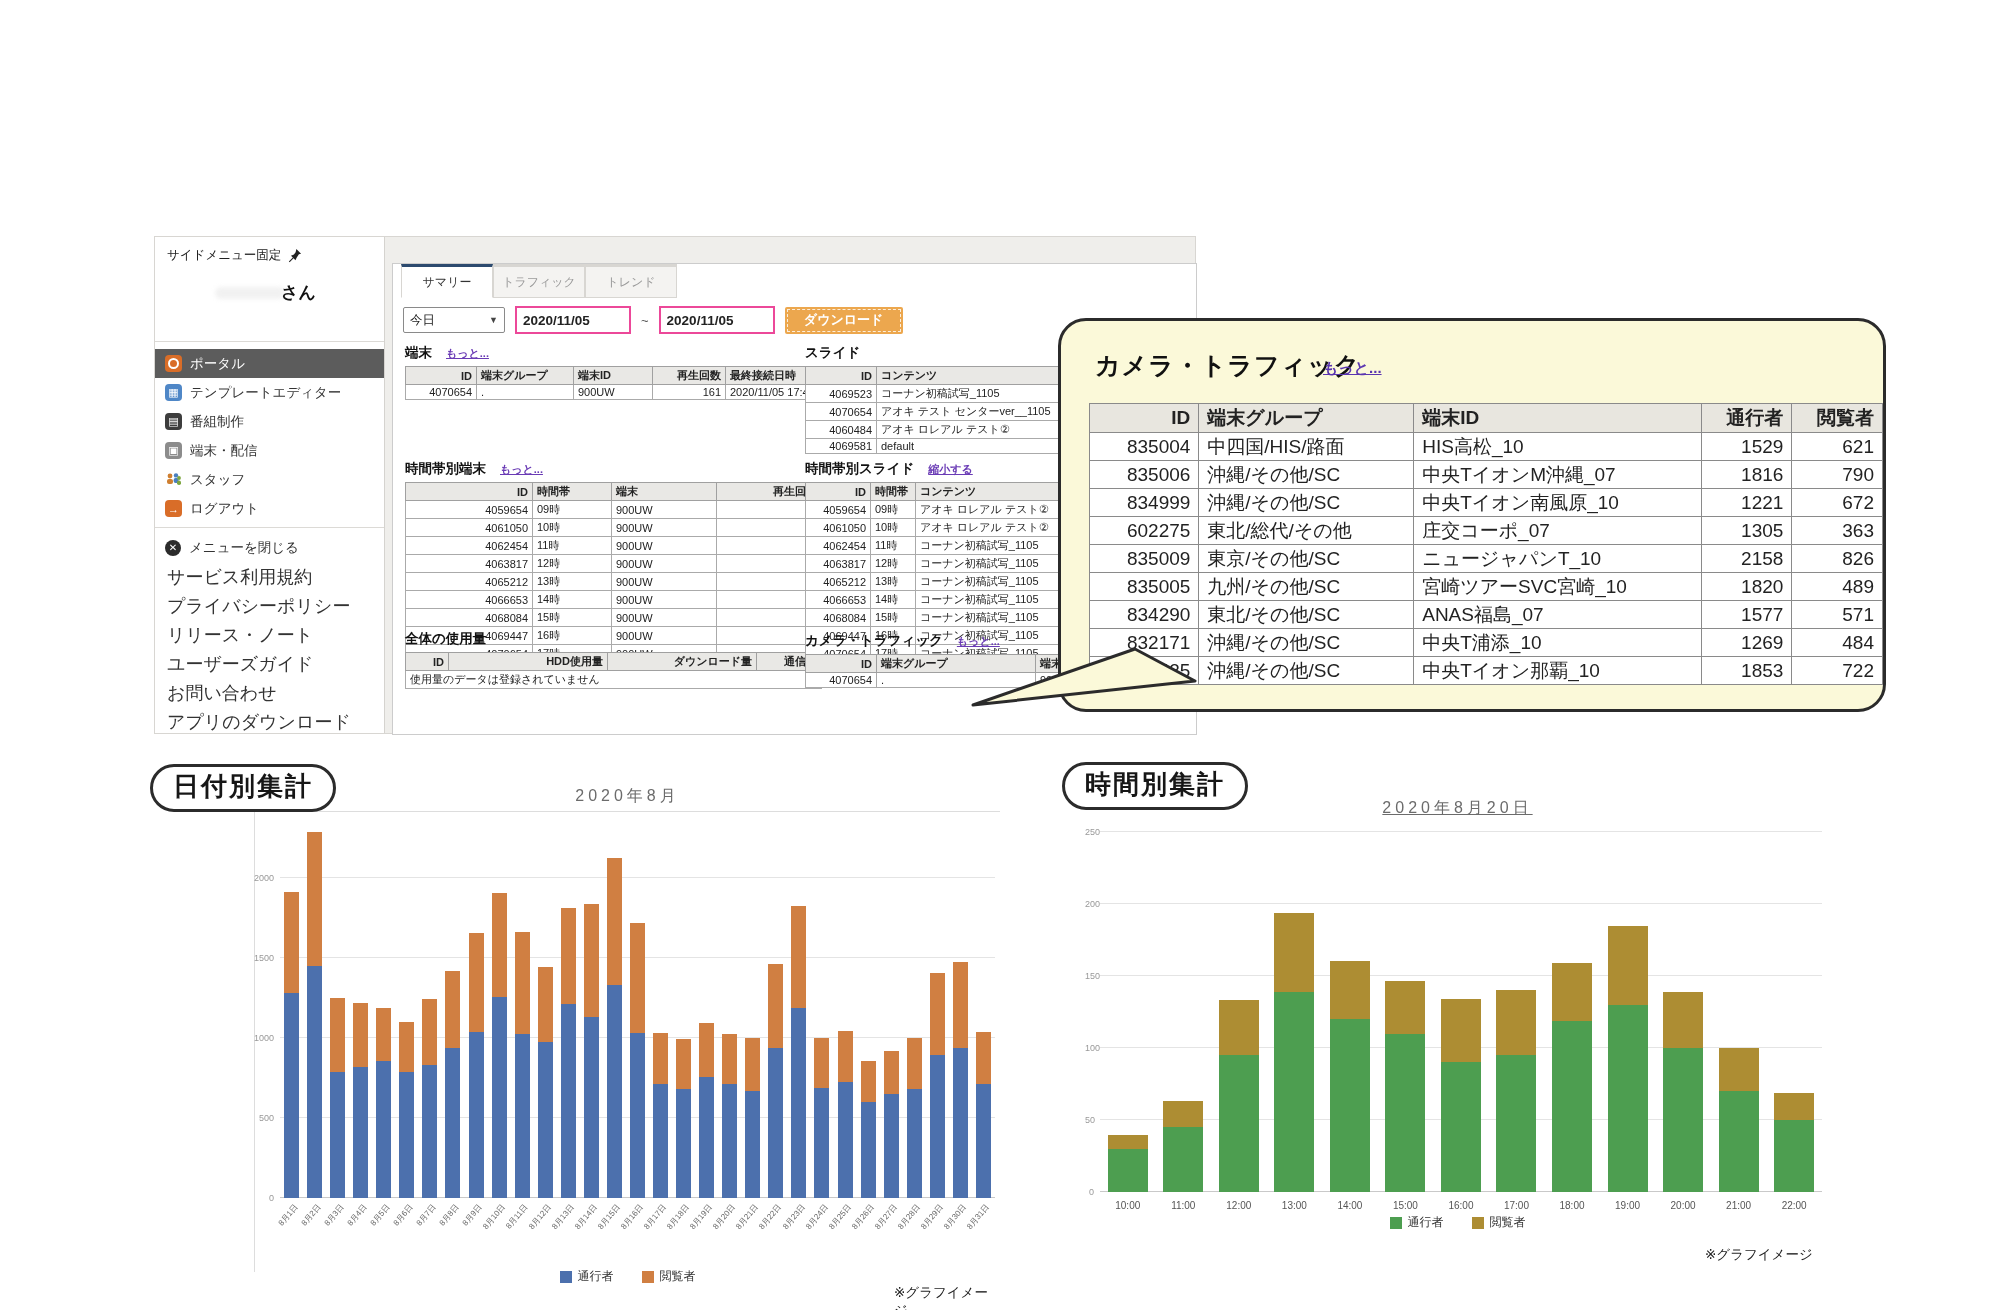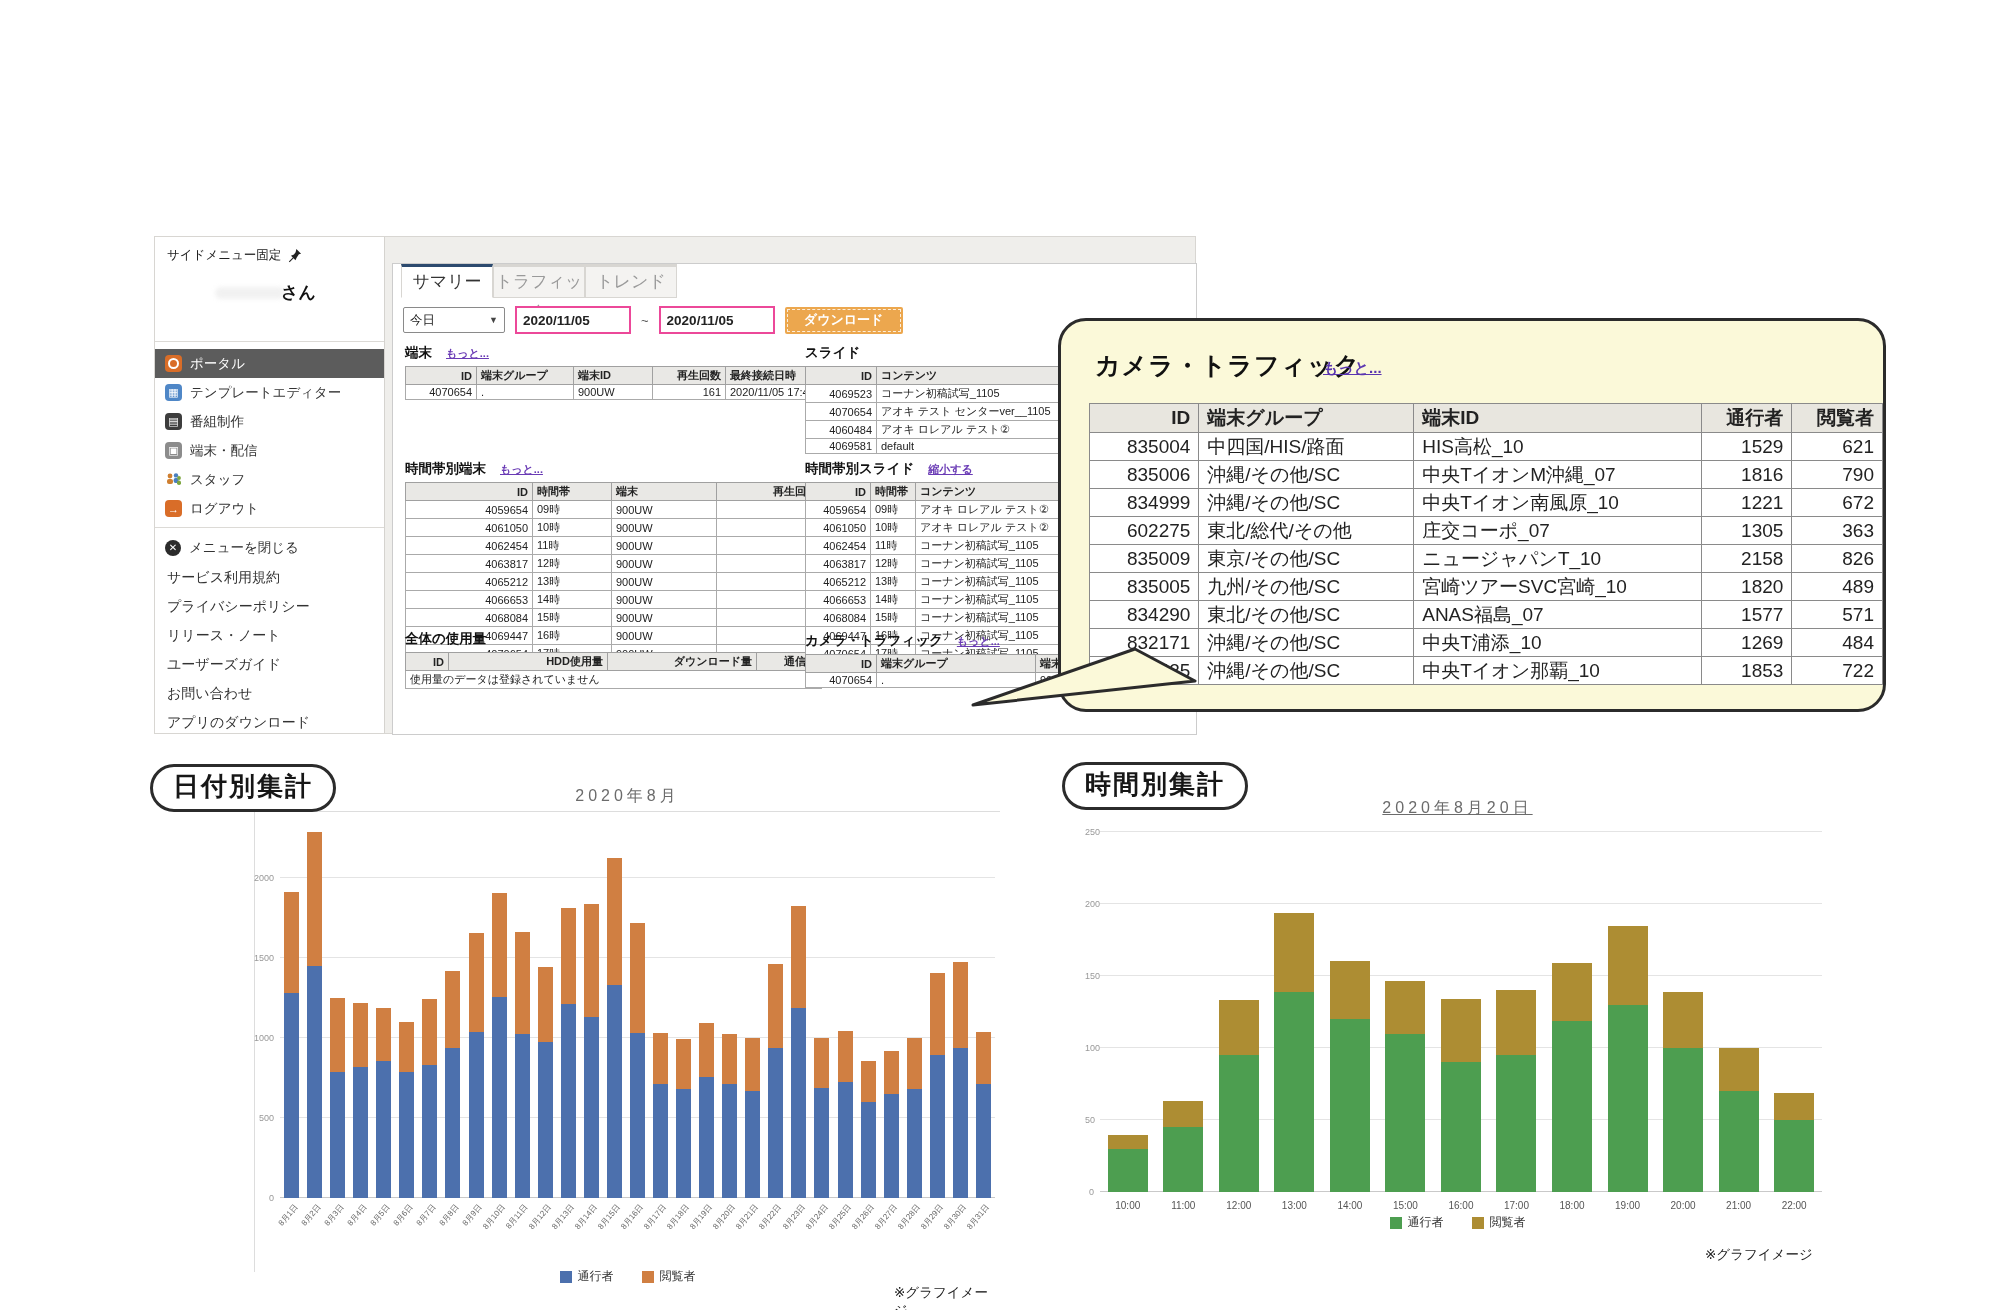--- a/index.html
+++ b/index.html
@@ -18,26 +18,26 @@
   .user-suffix{position:absolute;left:126px;top:0;font-size:17px;font-weight:bold;color:#111;}
   .side-sep{position:absolute;left:0;width:100%;border-top:1px solid #dcdad6;}
   .side-menu{position:absolute;left:0;top:112px;width:100%;}
   .side-item{height:29px;display:flex;align-items:center;gap:8px;padding:0 10px;font-size:13.5px;color:#333;cursor:pointer;}
   .side-item.active{background:#5c5c5c;color:#fff;}
   .micon{display:inline-flex;width:17px;height:17px;border-radius:4px;align-items:center;justify-content:center;
          font-size:11px;color:#fff;flex:0 0 17px;}
   .ring{width:7px;height:7px;border:2px solid #fff;border-radius:50%;}
   .closer{width:16px;height:16px;border-radius:50%;background:#2b2b2b;color:#fff;display:inline-flex;align-items:center;justify-content:center;font-size:10px;flex:0 0 16px;}
   .side-links{position:absolute;left:12px;top:326px;width:200px;}
-  .side-link{font-size:14px;color:#333;height:29px;line-height:29px;cursor:pointer;}
+  .side-link{font-size:18px;color:#333;height:29px;line-height:29px;cursor:pointer;}
 
   
   .card{position:absolute;left:237px;top:26px;width:803px;height:470px;background:#fff;border:1px solid #ccc;overflow:hidden;}
   .tabs{position:absolute;left:8px;top:0;display:flex;}
-  .tab{width:90px;height:30px;line-height:30px;text-align:center;font-size:17px;color:#9a9a9a;background:#f4f3f1;
+  .tab{width:90px;height:30px;line-height:30px;text-align:center;font-size:12px;color:#9a9a9a;background:#f4f3f1;
        border:1px solid #d8d6d2;border-top:3px solid #d8d6d2;cursor:pointer;}
   .tab.active{background:#fff;color:#333;border-top:3px solid #2c4a6e;border-bottom:1px solid #fff;}
   .ctrl{position:absolute;left:10px;top:42px;display:flex;align-items:center;gap:10px;}
   .sel{width:88px;height:24px;border:1px solid #8a8a8a;border-radius:2px;font-size:12.5px;display:flex;align-items:center;justify-content:space-between;padding:0 6px;background:#fff;}
   .datebox{width:100px;height:24px;border:2px solid #ec4899;font-size:13.5px;font-weight:bold;display:flex;align-items:center;padding:0 6px;background:#fff;}
   .tilde{font-size:13px;color:#555;}
   .dl-btn{width:118px;height:27px;background:#eca74e;color:#fff;font-size:13px;font-weight:bold;border:none;border-radius:2px;
           outline:1px dashed rgba(255,255,255,.8);outline-offset:-3px;cursor:pointer;}
   .sec-title{position:absolute;font-size:13.5px;font-weight:bold;color:#111;}
   .morelink{font-size:11px;font-weight:bold;color:#6a3bb5;text-decoration:underline;margin-left:14px;cursor:pointer;}

